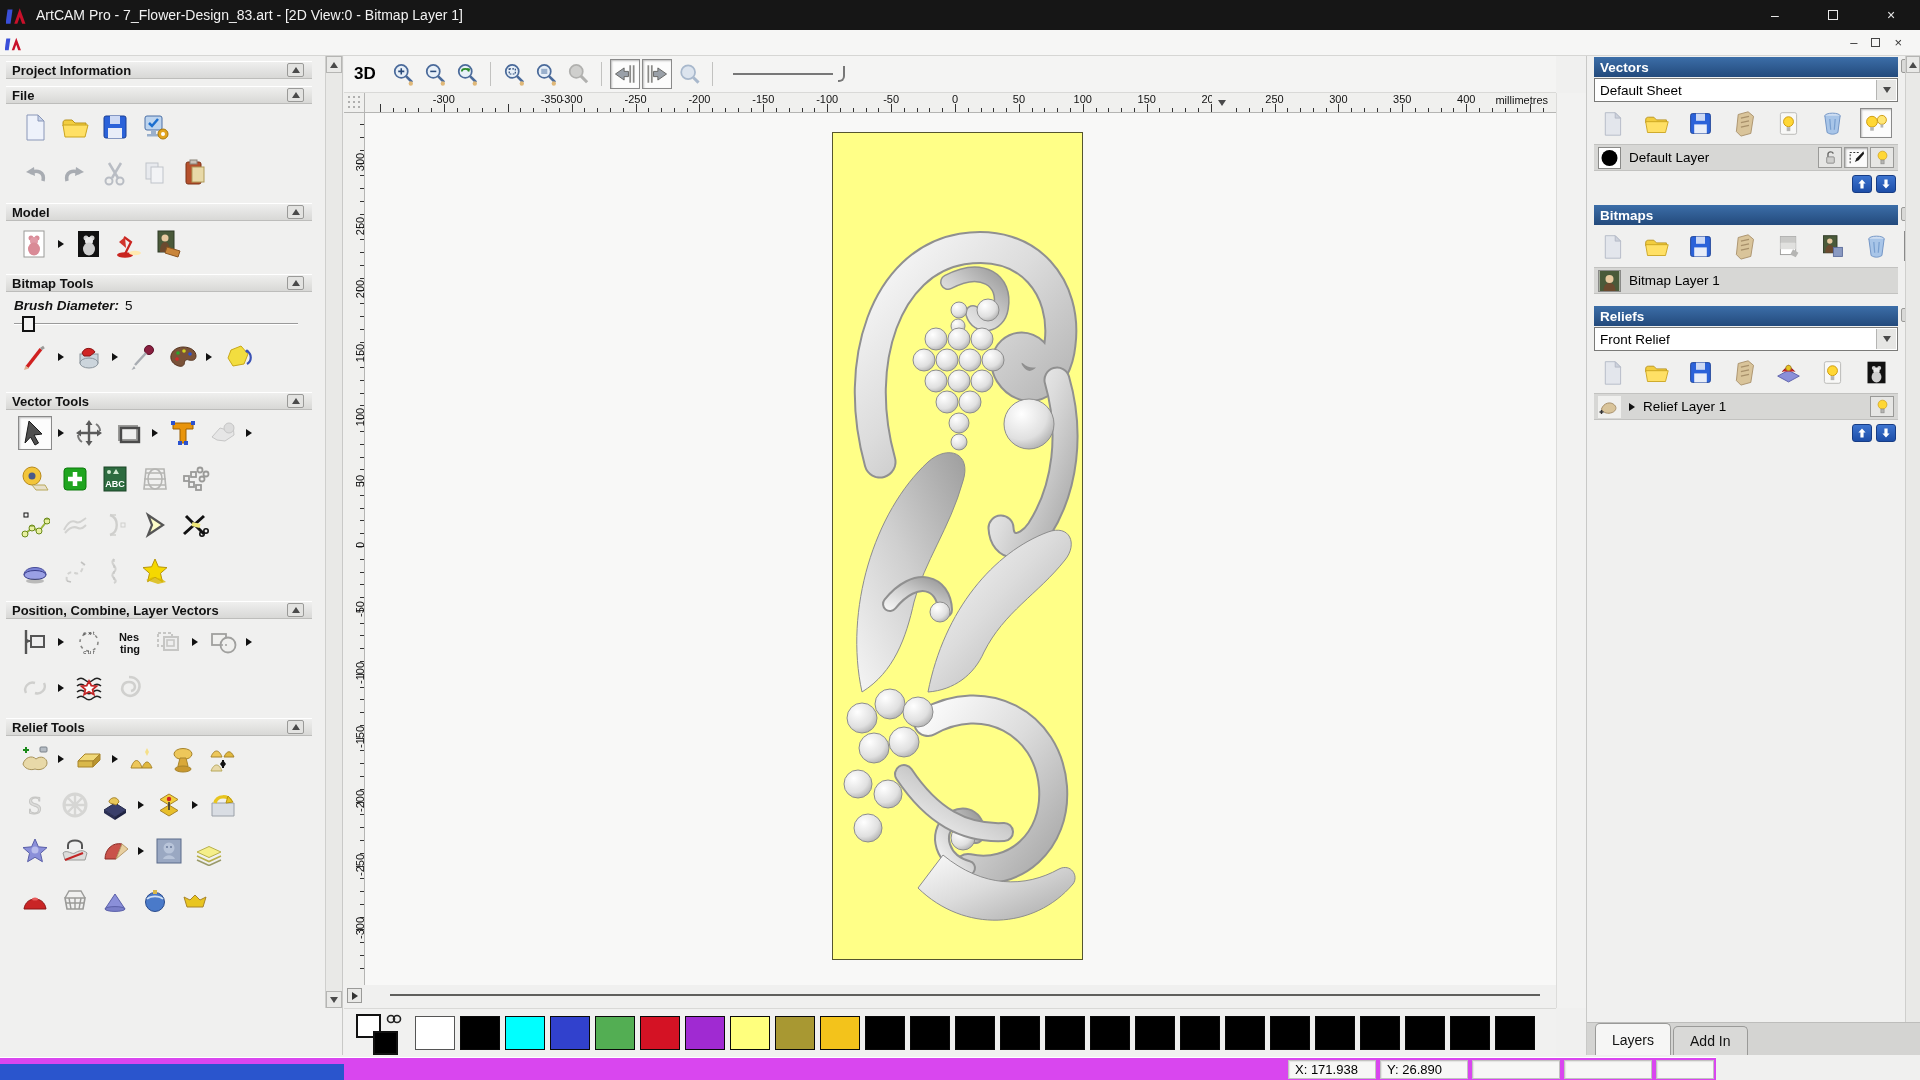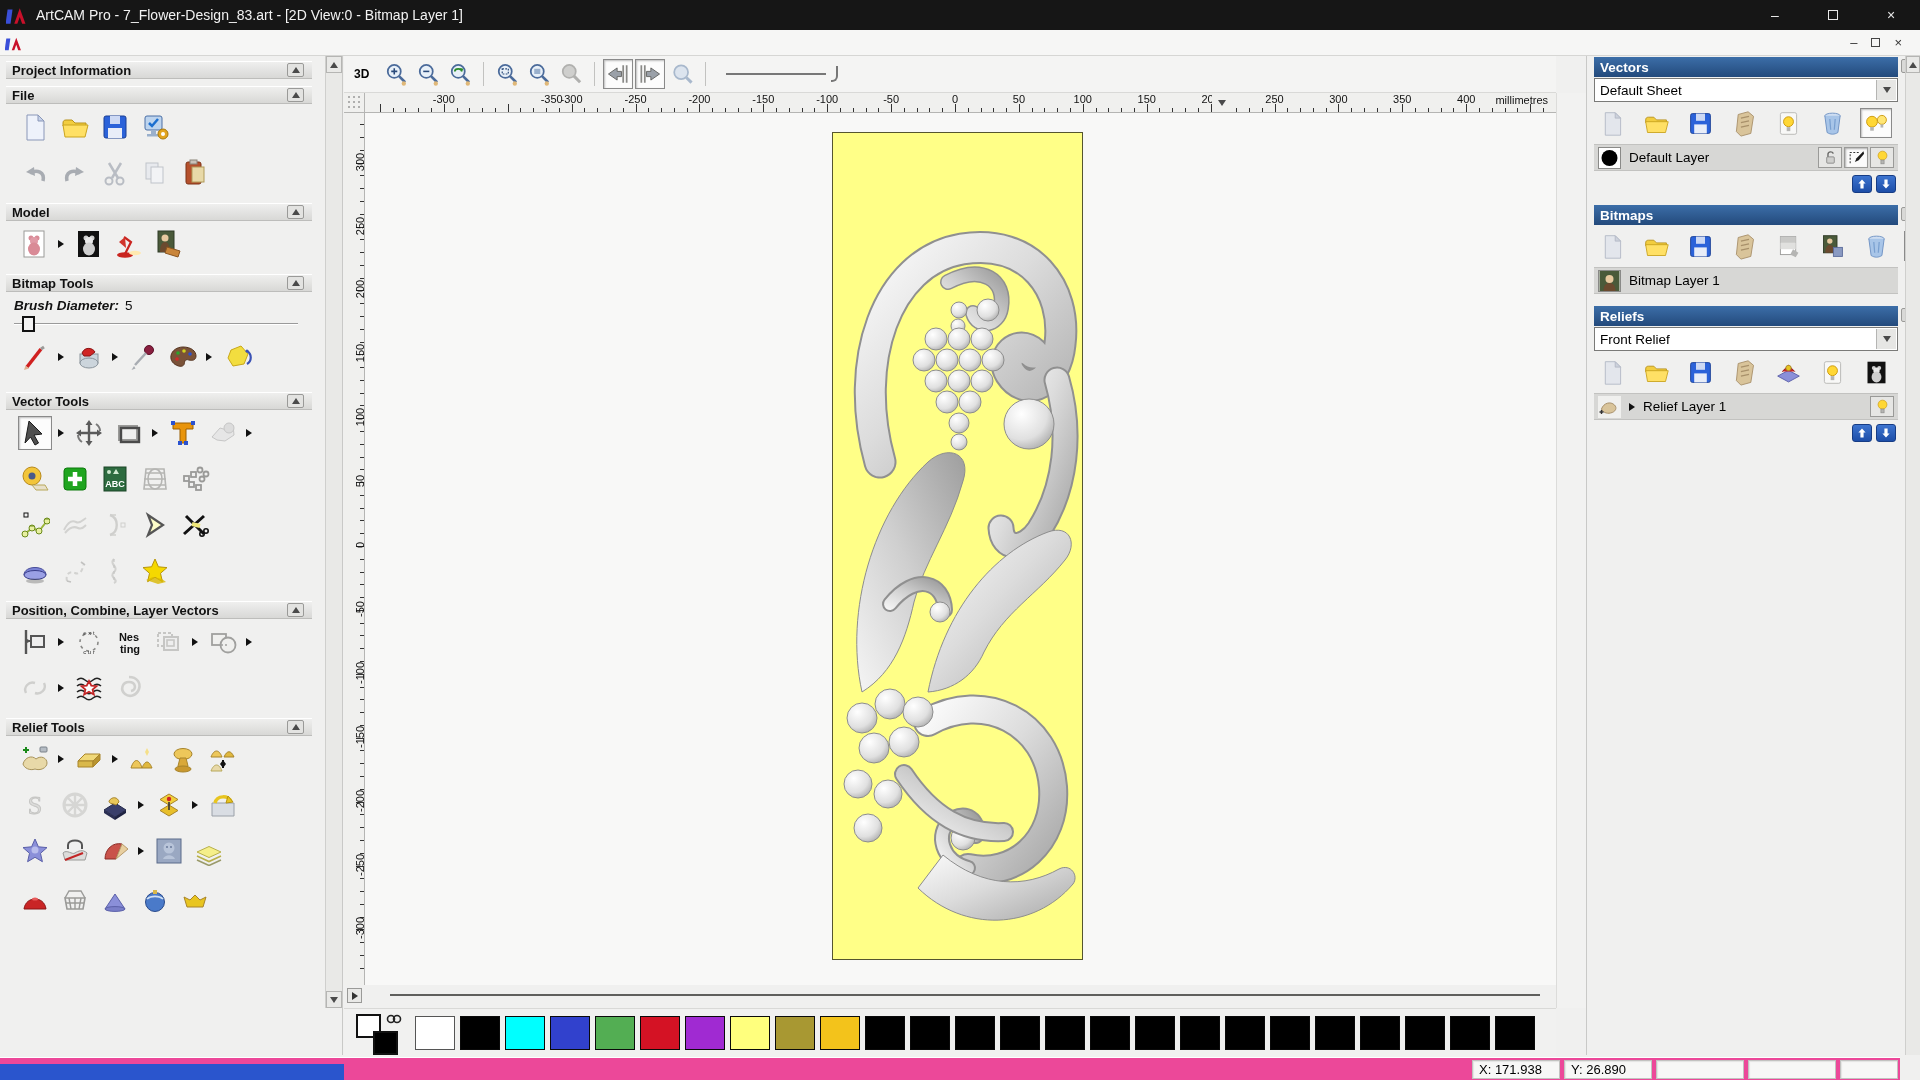--- a/index.html
+++ b/index.html
@@ -52,21 +52,21 @@
   .sbtn{position:absolute;left:0;width:16px;height:17px;background:#e9e9e7;border:1px solid #b5b5b3;
     display:flex;align-items:center;justify-content:center;}
   .sbtn .tri-up,.sbtn .tri-down{border-left-width:4px;border-right-width:4px;}
   #lp-tabs{position:absolute;left:0;bottom:0;width:343px;height:33px;background:#d4d4d2;display:flex;align-items:flex-end;padding-left:4px;border-top:1px solid #bdbdbb;}
   .tab{height:29px;padding:0 16px;display:flex;align-items:center;font-size:14px;color:#111;
     background:#d9d9d7;border:1px solid #9a9a98;border-bottom:none;border-radius:5px 5px 0 0;margin-right:2px;}
   .tab.active{background:#f6f6f5;height:32px;z-index:2;}
   
   #toolbar2d{position:absolute;left:344px;top:56px;width:1212px;height:37px;background:#f4f4f3;
     border-bottom:1px solid #d9d9d7;display:flex;align-items:center;padding-left:10px;gap:2px;}
-  #view3d{font-weight:bold;font-size:12px;color:#000;margin-right:10px;}
+  #view3d{font-weight:bold;font-size:17px;color:#000;margin-right:10px;}
   .tsep{width:1px;height:24px;background:#c2c2c0;margin:0 6px;}
   #toolbar2d .icn{width:30px;height:30px;}
   #toolbar2d .icn svg{width:26px;height:26px;}
   #line-sample{width:118px;height:20px;position:relative;margin-left:12px;}
   #line-sample .ln{position:absolute;left:0;top:9px;width:100px;height:2px;background:#777;}
   #line-sample .jj{position:absolute;right:6px;top:2px;width:7px;height:16px;border-right:2px solid #777;border-bottom:2px solid #777;border-radius:0 0 6px 0;}
   
   #rulerH{position:absolute;left:344px;top:93px;width:1212px;height:20px;background:#f0f0ee;border-bottom:1px solid #b5b5b3;font-size:11px;color:#111;}
   #rcorner{position:absolute;left:0;top:0;width:21px;height:19px;border-right:1px solid #b5b5b3;background:#f0f0ee;}
   #rcorner svg{width:14px;height:14px;margin:2px 0 0 3px;}
@@ -114,21 +114,21 @@
   
   #palettebar{position:absolute;left:344px;top:1008px;width:1212px;height:49px;background:#f1f1f0;border-top:1px solid #d9d9d7;}
   #pswatch{position:absolute;left:12px;top:5px;width:52px;height:42px;}
   #pswatch .pri{position:absolute;left:0;top:0;width:25px;height:24px;background:#fff;border:2px solid #111;}
   #pswatch .sec{position:absolute;left:17px;top:17px;width:25px;height:24px;background:#000;border:2px solid #111;}
   #pswatch svg{position:absolute;left:30px;top:-2px;width:16px;height:14px;}
   #swatches{position:absolute;left:71px;top:7px;display:flex;gap:5px;}
   .swatch{width:40px;height:34px;border:1.5px solid #0a0a0a;}
   .swatch.light{border-color:#555;}
   
-  #statusbar{position:absolute;left:0;top:1057px;width:1900px;height:23px;background:#ec4899;border-top:1px solid #fff;}
+  #statusbar{position:absolute;left:0;top:1057px;width:1716px;height:23px;background:#d946ef;border-top:1px solid #fff;}
   #bluestrip{position:absolute;left:0;top:6px;width:344px;height:17px;background:#2a55cd;}
   #statcells{position:absolute;right:2px;top:2px;display:flex;gap:4px;}
   .scell{width:88px;height:19px;background:#f7f7f6;border:1px solid #c2c2c0;box-shadow:inset 1px 1px 1px rgba(0,0,0,.08);
     font-size:13px;color:#000;display:flex;align-items:center;padding-left:6px;}
 </style>
 </head>
 <body>
 
 <div id="titlebar">
   <span class="logo">
@@ -1394,20 +1394,24 @@
             <path d="M15 26L6 16h5V4h8v12h5z" fill="#fff"></path>
           </svg>
         </span>
       </div>
   </div>
   <div id="rp-side">
     <span class="sbtn" style="top:0;width:14px">
         <span class="tri-up"></span>
       </span>
   </div>
+  <div id="rp-tabs">
+    <span class="tab active">Layers</span>
+    <span class="tab">Add In</span>
+  </div>
 </div>
 
 <div id="palettebar">
   <span id="pswatch">
     <span class="pri"></span>
     <span class="sec"></span>
     <svg viewBox="0 0 16 14">
         <circle cx="5" cy="7" r="3.5" fill="none" stroke="#222" stroke-width="1.6"></circle>
         <circle cx="11" cy="7" r="3.5" fill="none" stroke="#222" stroke-width="1.6"></circle>
       </svg>

